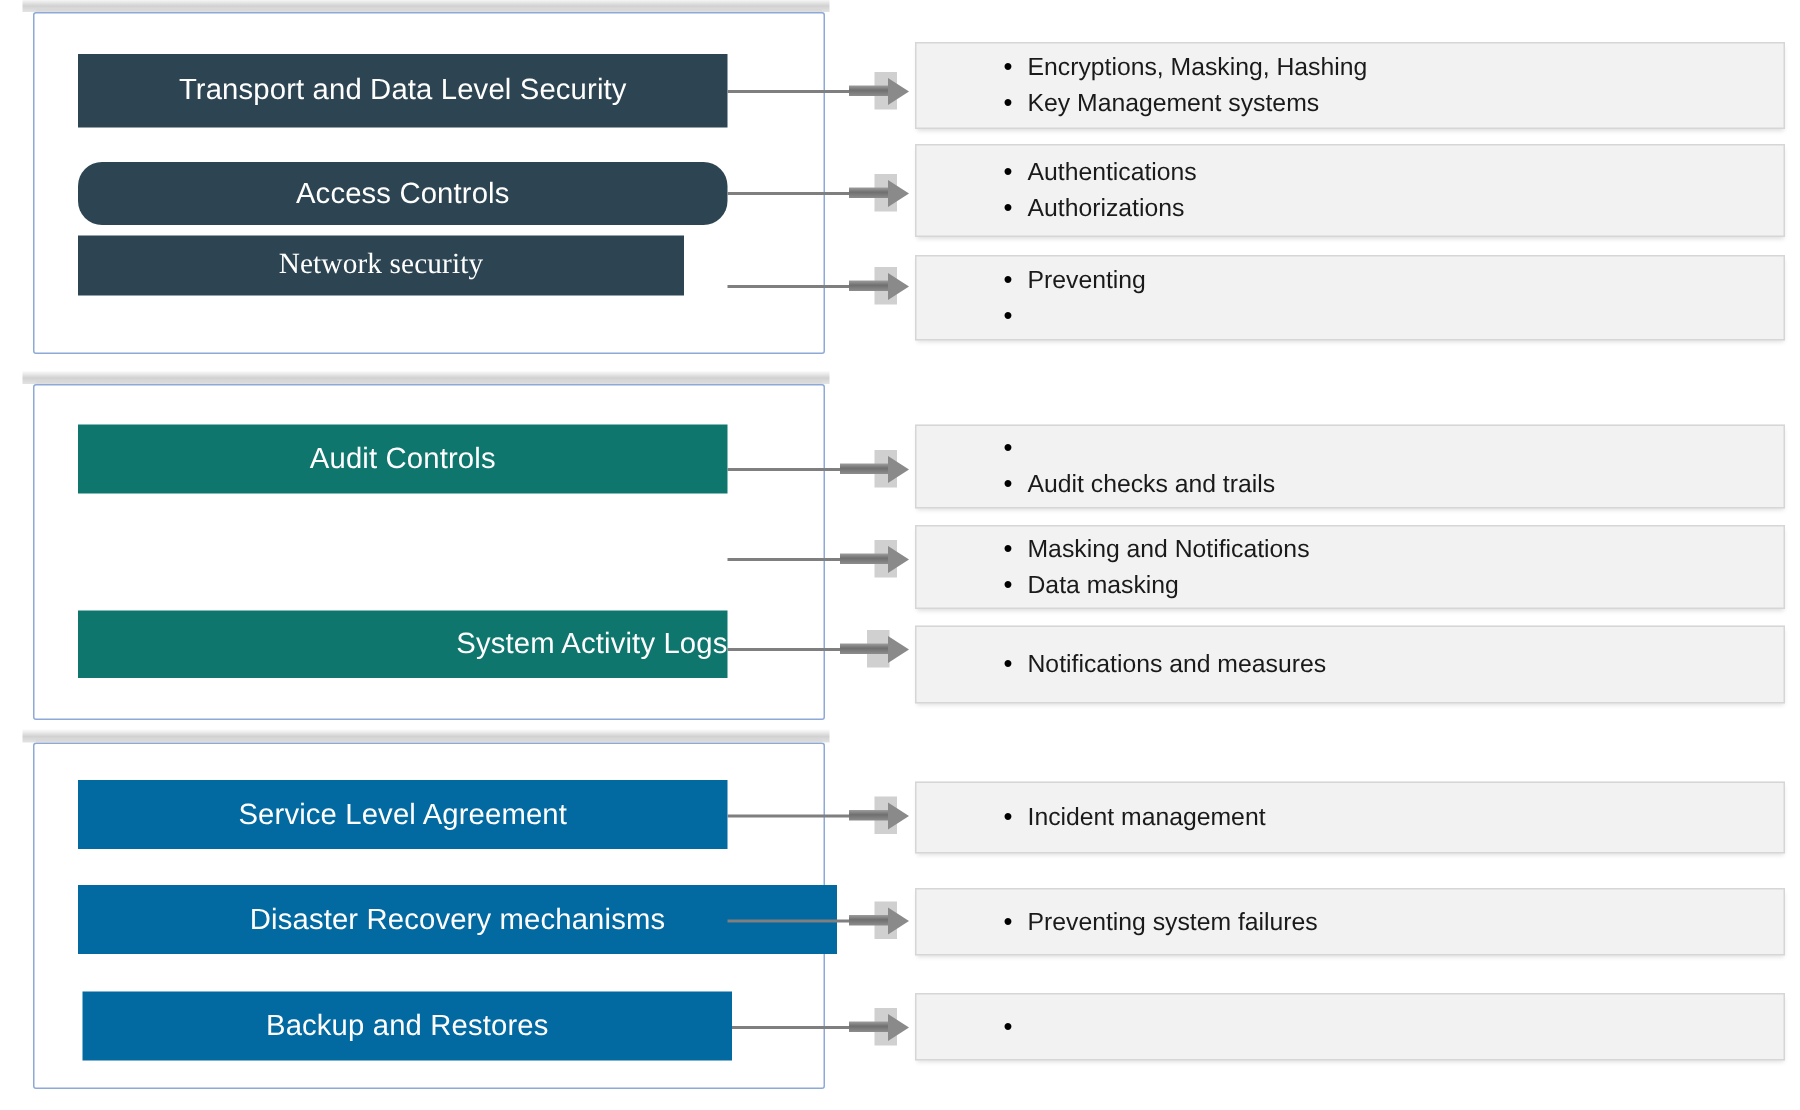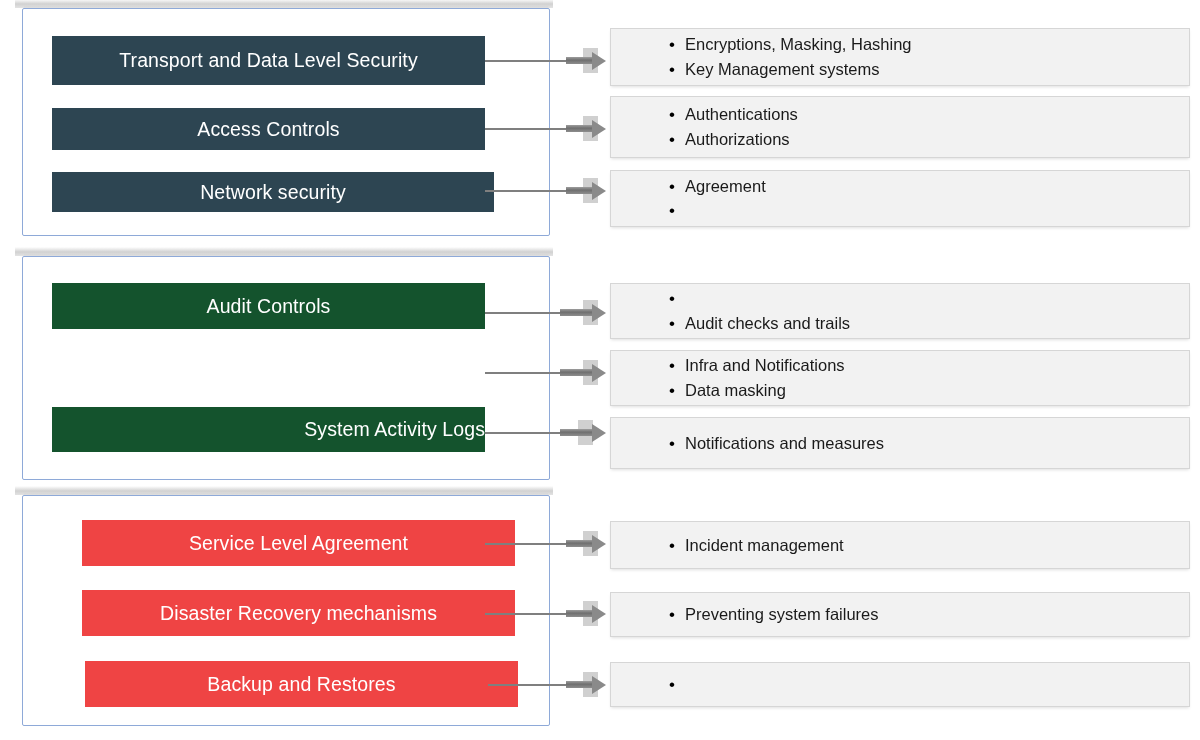--- a/index.html
+++ b/index.html
@@ -49,22 +49,22 @@
     align-items: center;
     justify-content: center;
     box-sizing: border-box;
     color: #ffffff;
     font-size: 19.5px;
     letter-spacing: .1px;
     white-space: nowrap;
     text-align: center;
   }
   .cap-bar.dark  { background: #2d4552; }
-  .cap-bar.blue  { background: #14532d; }
-  .cap-bar.teal  { background: #ef4444; margin-left: 30px; }
+  .cap-bar.blue  { background: #0f766e; }
+  .cap-bar.teal  { background: #0369a1; }
 
   
   .conn {
     position: absolute;
     height: 2px;
     background: #7f7f7f;
   }
   .arrow-shaft {
     position: absolute;
     height: 7px;
@@ -116,24 +116,24 @@
 </head>
 <body>
 
 <div id="canvas">
 
   <div class="group-frame" style="left:22px; top:8px; width:528px; height:228px;"></div>
 
   <div class="cap-bar dark" style="left:52px; top:36px; width:433px; height:49px;align-items:center;">
     <span>Transport and Data Level Security</span>
   </div>
-  <div class="cap-bar dark" style="left:52px; top:108px; width:433px; height:42px;">
+  <div class="cap-bar dark" style="left:52px; top:108px; width:433px; height:42px;border-radius:16px;">
     <span>Access Controls</span>
   </div>
-  <div class="cap-bar dark" style="left:52px; top:172px; width:442px; height:40px;">
+  <div class="cap-bar dark" style="left:52px; top:157px; width:404px; height:40px;font-family:Liberation Serif, serif;">
     <span>Network security</span>
   </div>
 
   <div class="conn" style="left:485px; top:60px;  width:95px;"></div>
   <div class="arrow-handle" style="left:583px; top:48px;"></div>
   <div class="arrow-shaft" style="left:566px; top:57px;  width:30px;"></div>
   <div class="arrow-head" style="left:592px; top:52px;"></div>
 
   <div class="conn" style="left:485px; top:128px; width:100px;"></div>
   <div class="arrow-handle" style="left:583px; top:116px;"></div>
@@ -163,21 +163,21 @@
     </div>
     <div class="bullet-row">
       <span class="bullet-dot">•</span>
       <span>Authorizations</span>
     </div>
   </div>
 
   <div class="bullet-panel" style="left:610px; top:170px; width:580px; height:57px;">
     <div class="bullet-row">
       <span class="bullet-dot">•</span>
-      <span>Agreement</span>
+      <span>Preventing</span>
     </div>
     <div class="bullet-row">
       <span class="bullet-dot">•</span>
     </div>
   </div>
 
   <div class="group-frame" style="left:22px; top:256px; width:528px; height:224px;"></div>
 
   <div class="cap-bar blue" style="left:52px; top:283px; width:433px; height:46px;">
     <span>Audit Controls</span>
@@ -207,41 +207,41 @@
     </div>
     <div class="bullet-row">
       <span class="bullet-dot">•</span>
       <span>Audit checks and trails</span>
     </div>
   </div>
 
   <div class="bullet-panel" style="left:610px; top:350px; width:580px; height:56px;">
     <div class="bullet-row">
       <span class="bullet-dot">•</span>
-      <span>Infra and Notifications</span>
+      <span>Masking and Notifications</span>
     </div>
     <div class="bullet-row">
       <span class="bullet-dot">•</span>
       <span>Data masking</span>
     </div>
   </div>
 
   <div class="bullet-panel" style="left:610px; top:417px; width:580px; height:52px;">
     <div class="bullet-row">
       <span class="bullet-dot">•</span>
       <span>Notifications and measures</span>
     </div>
   </div>
 
   <div class="group-frame" style="left:22px; top:495px; width:528px; height:231px;"></div>
 
   <div class="cap-bar teal" style="left:52px; top:520px; width:433px; height:46px;">
     <span>Service Level Agreement</span>
   </div>
-  <div class="cap-bar teal" style="left:52px; top:590px; width:433px; height:46px;">
+  <div class="cap-bar teal" style="left:52px; top:590px; width:506px; height:46px;">
     <span>Disaster Recovery mechanisms</span>
   </div>
   <div class="cap-bar teal" style="left:55px; top:661px; width:433px; height:46px;">
     <span>Backup and Restores</span>
   </div>
 
   <div class="conn" style="left:485px; top:543px; width:95px;"></div>
   <div class="arrow-handle" style="left:583px; top:531px;"></div>
   <div class="arrow-shaft" style="left:566px; top:540px; width:30px;"></div>
   <div class="arrow-head" style="left:592px; top:535px;"></div>

